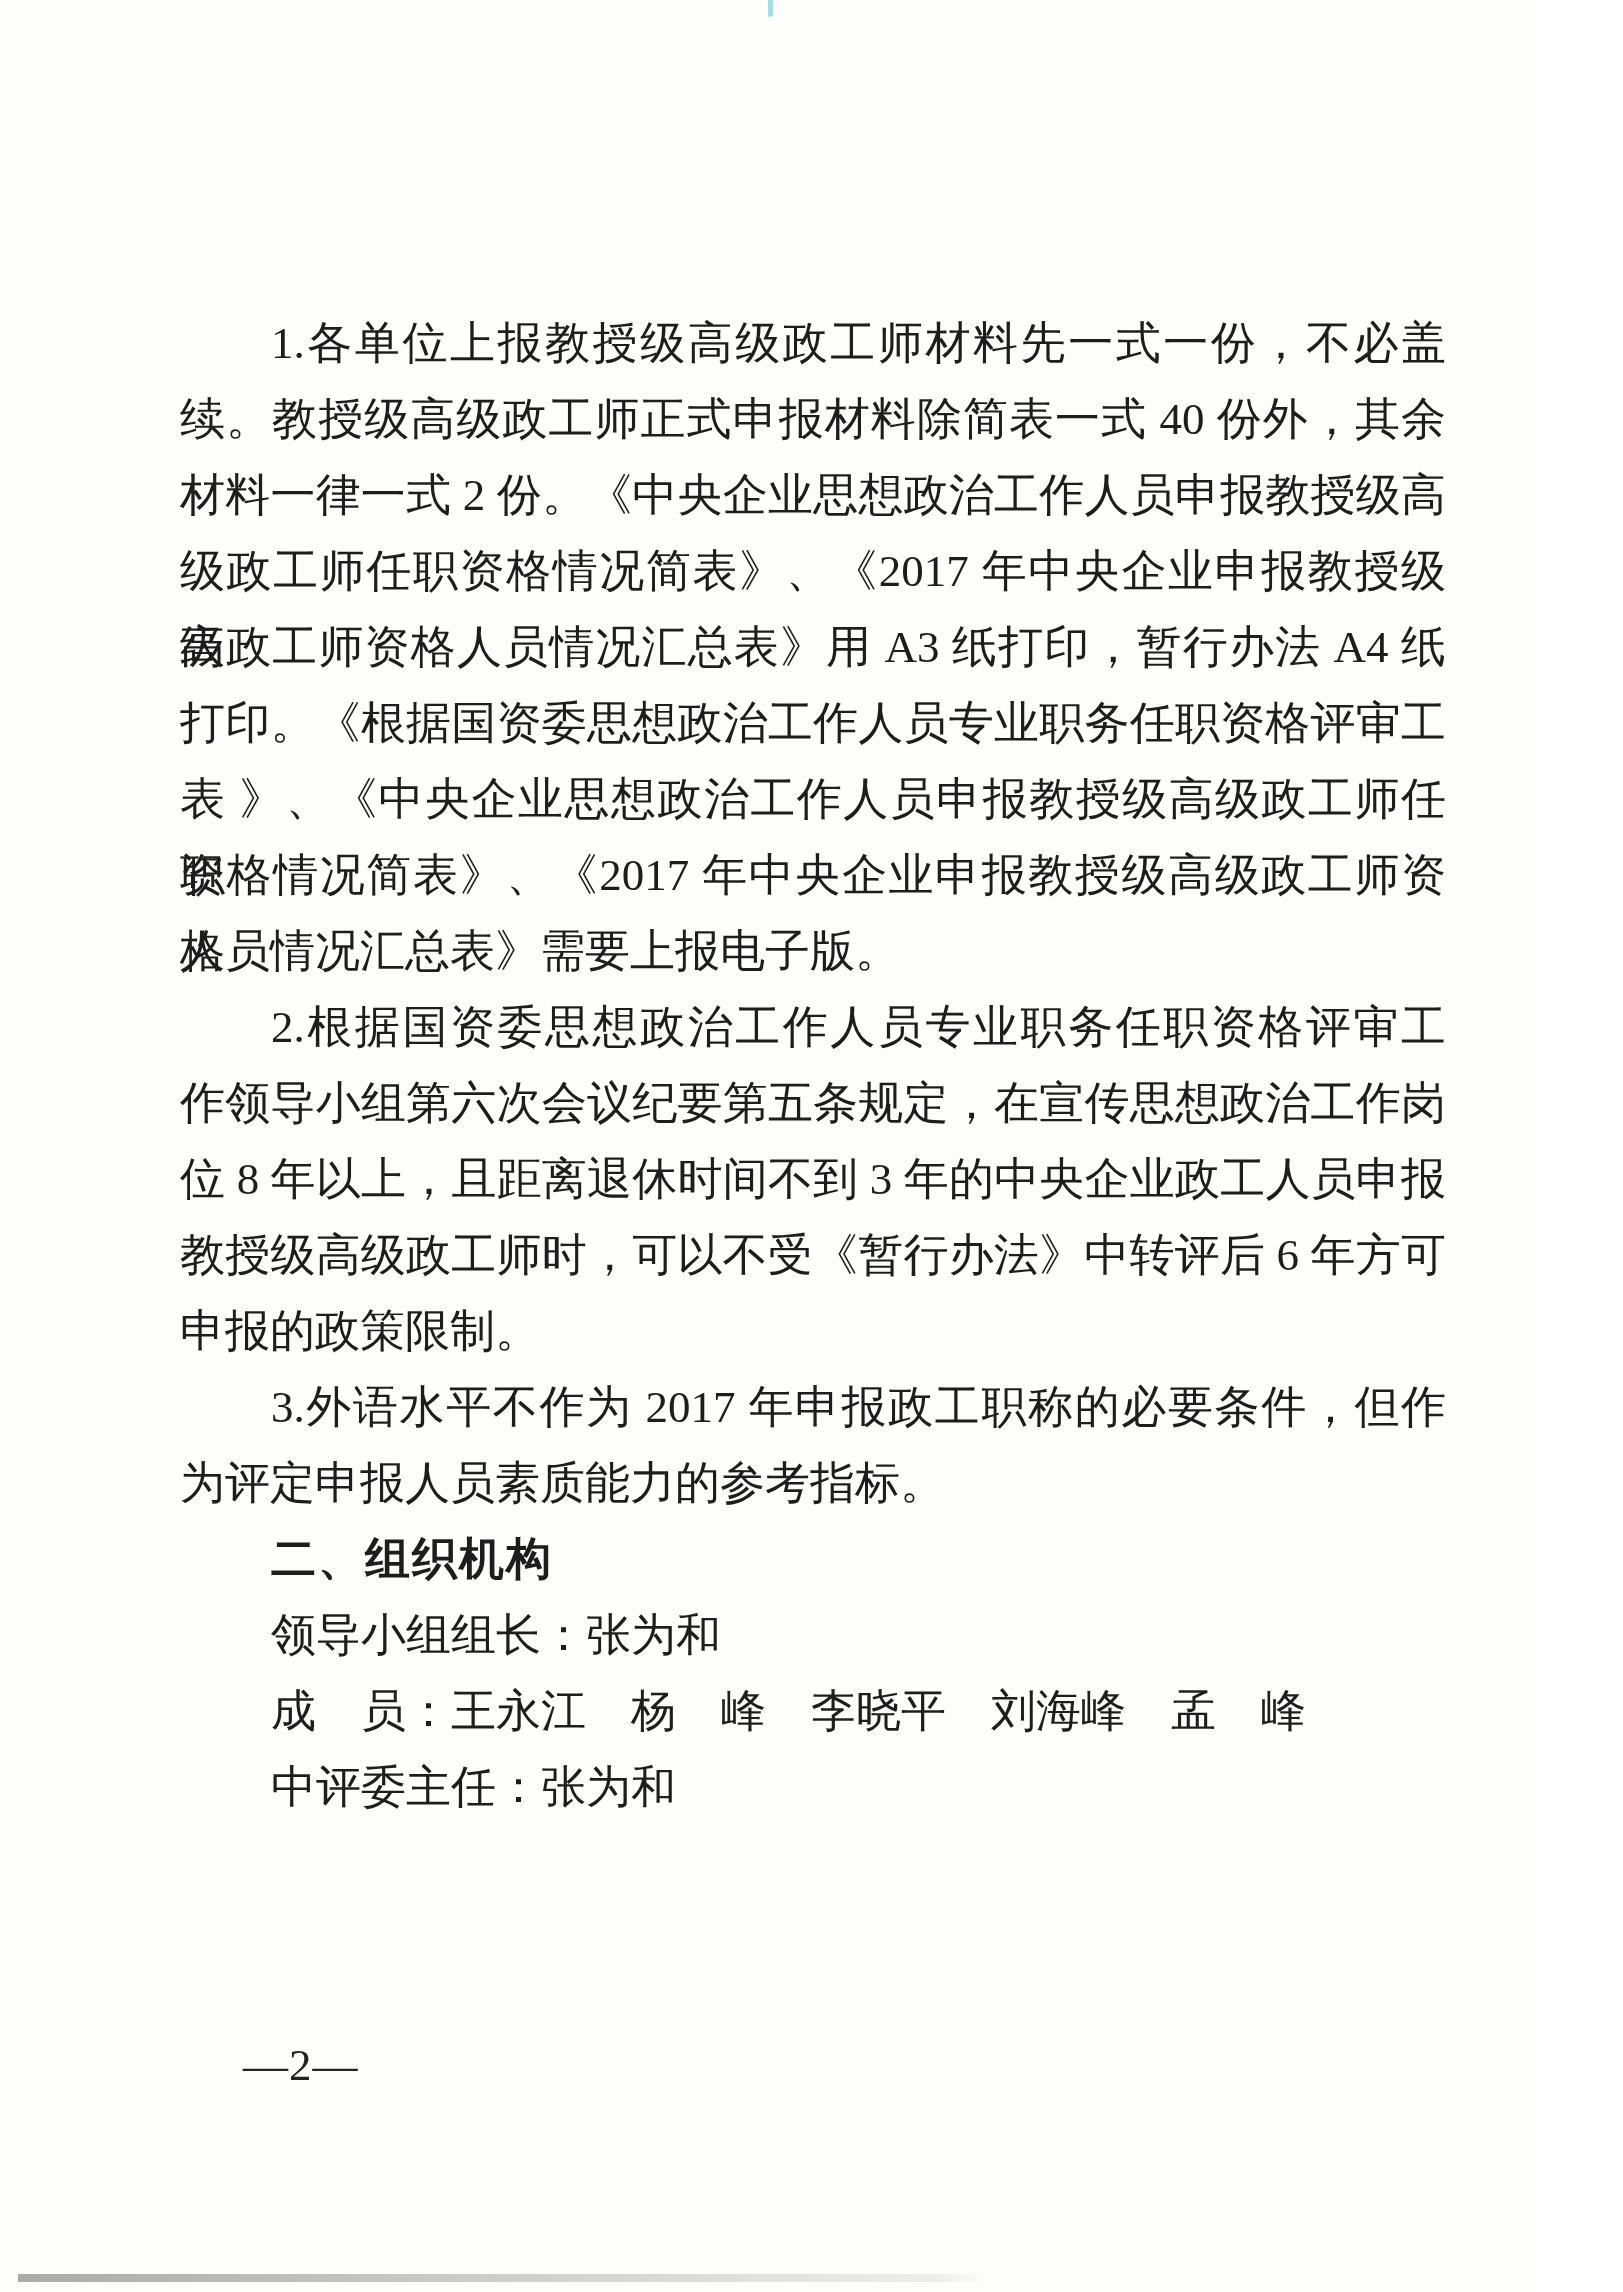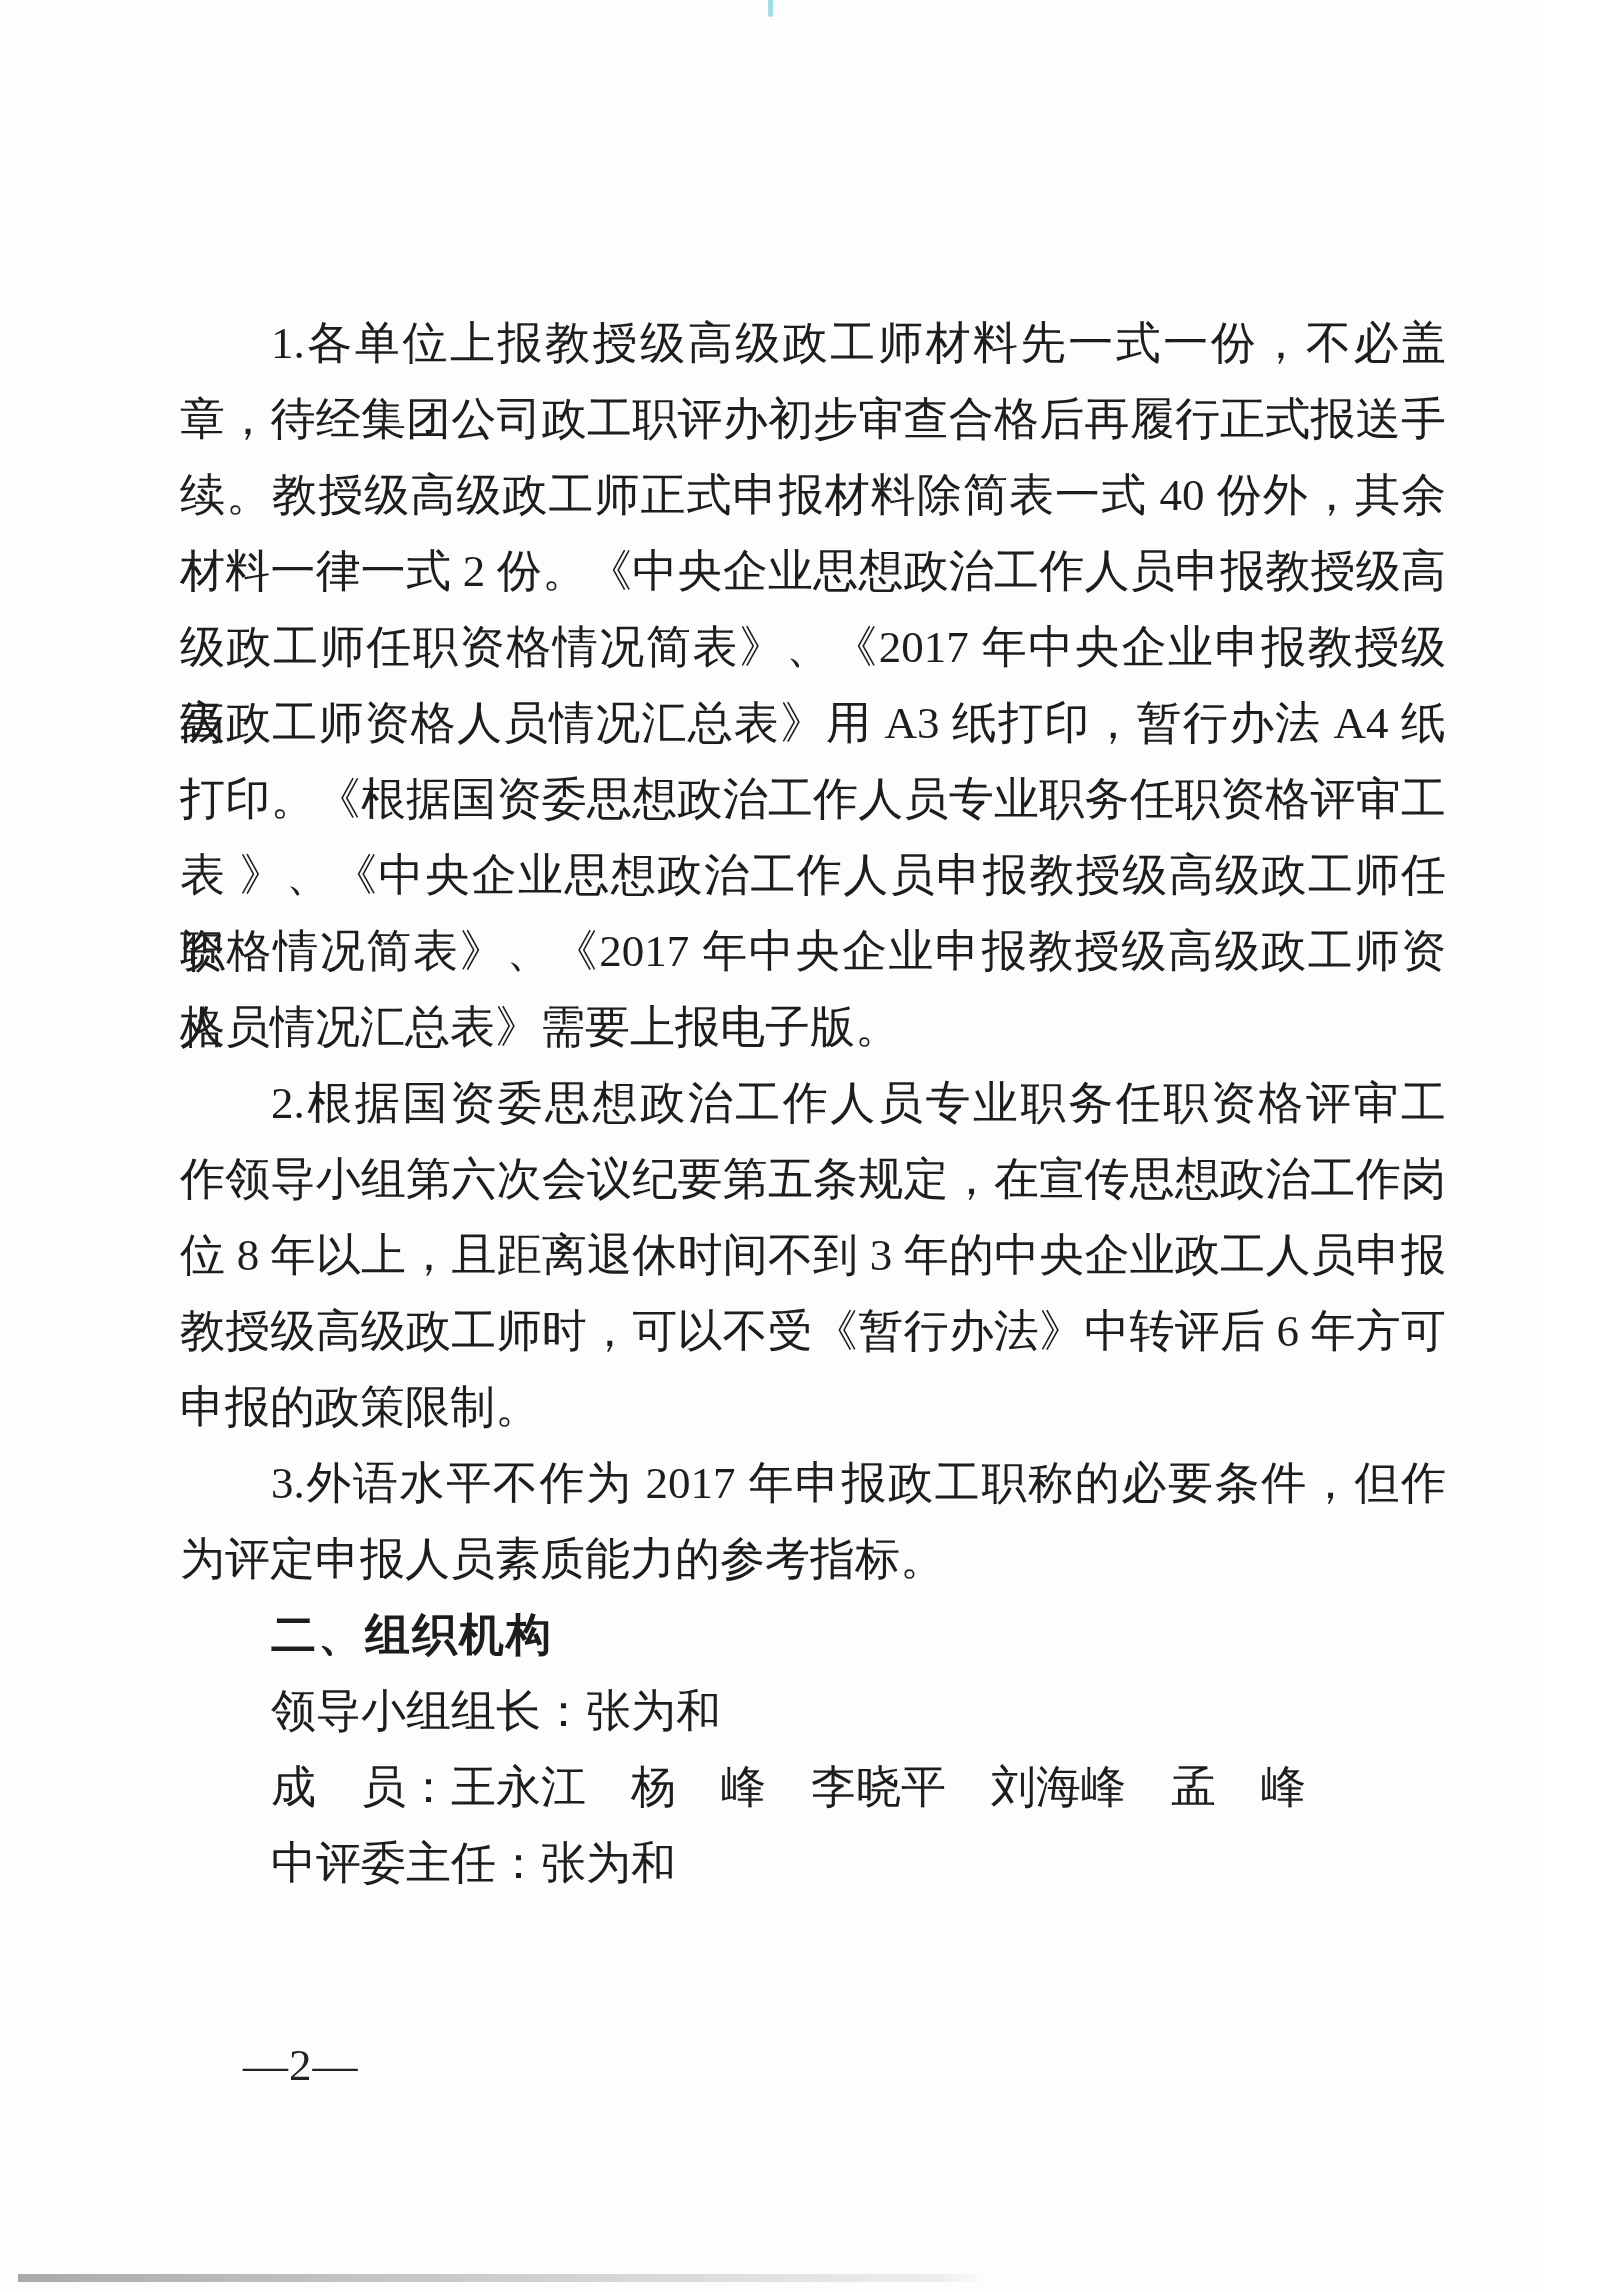--- a/index.html
+++ b/index.html
@@ -86,21 +86,20 @@
 <body>
 
 <div class="page">
 
   <div class="artifact-top-tick" style="background: rgb(143, 216, 230);"></div>
   <div class="artifact-right-smudge" style="background: rgb(235, 235, 232);"></div>
   <div class="artifact-bottom-streak"></div>
 
   <div class="doc-content" id="doc-lines">
       <div class="line ind">1.各单位上报教授级高级政工师材料先一式一份，不必盖</div>
-      <div class="line">章，待经集团公司政工职评办初步审查合格后再履行正式报送手</div>
       <div class="line">续。教授级高级政工师正式申报材料除简表一式 40 份外，其余</div>
       <div class="line">材料一律一式 2 份。《中央企业思想政治工作人员申报教授级高</div>
       <div class="line">级政工师任职资格情况简表》、《2017 年中央企业申报教授级高</div>
       <div class="line">级政工师资格人员情况汇总表》用 A3 纸打印，暂行办法 A4 纸</div>
       <div class="line">打印。《根据国资委思想政治工作人员专业职务任职资格评审工</div>
       <div class="line">表 》、《中央企业思想政治工作人员申报教授级高级政工师任职</div>
       <div class="line">资格情况简表》、《2017 年中央企业申报教授级高级政工师资格</div>
       <div class="line no-j">人员情况汇总表》需要上报电子版。</div>
       <div class="line ind">2.根据国资委思想政治工作人员专业职务任职资格评审工</div>
       <div class="line">作领导小组第六次会议纪要第五条规定，在宣传思想政治工作岗</div>

